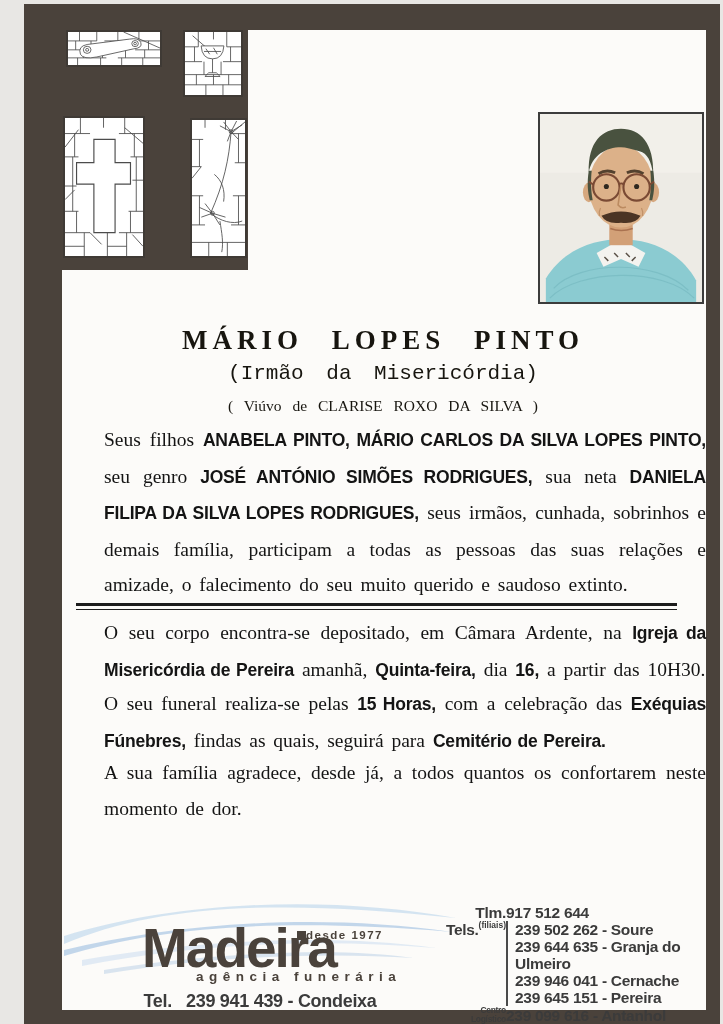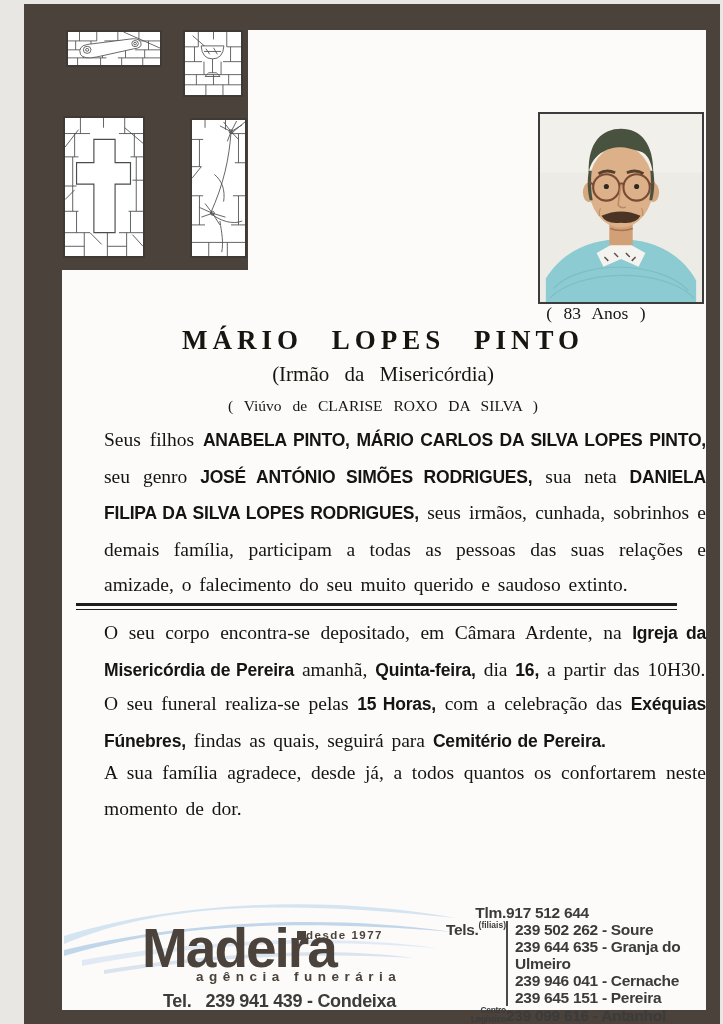--- a/index.html
+++ b/index.html
@@ -34,21 +34,21 @@
          background:#f1efe9;box-sizing:border-box;}
   .photo svg{display:block;width:100%;height:100%;}
   .photo-caption{position:absolute;left:505px;top:303px;width:182px;text-align:center;
                  font-family:"Liberation Serif",serif;font-size:17.5px;color:#17150f;word-spacing:7px;}
 
   
   .name{position:absolute;left:62px;top:325px;width:642px;text-align:center;
         font-family:"Liberation Serif",serif;font-weight:bold;font-size:27px;color:#17150f;
         letter-spacing:5px;word-spacing:17px;}
   .role{position:absolute;left:62px;top:362px;width:642px;text-align:center;
-        font-family:Liberation Serif, serif;font-size:21px;color:#17150f;word-spacing:10px;}
+        font-family:Liberation Mono, monospace;font-size:21px;color:#17150f;word-spacing:10px;}
   .widow{position:absolute;left:62px;top:397px;width:642px;text-align:center;
         font-family:"Liberation Serif",serif;font-size:15.5px;color:#17150f;word-spacing:7px;}
 
   
   .body-text{position:absolute;left:78px;width:602px;font-family:"Liberation Serif",serif;
              font-size:19.5px;line-height:35.5px;color:#141414;text-align:justify;word-spacing:3px;margin-left:26px;}
   .p1{top:422px;}
   .p2{top:615px;}
   .p3{top:686px;}
   .p4{top:755px;}
@@ -64,21 +64,21 @@
   
   .swoosh{position:absolute;left:64px;top:892px;width:392px;height:86px;}
   .logo-brand{position:absolute;left:142px;top:918px;font-family:"Liberation Sans",sans-serif;
               font-weight:bold;font-size:55px;letter-spacing:-2px;color:#4a423b;line-height:60px;}
   .logo-since{position:absolute;left:297px;top:929px;display:flex;align-items:center;
               font-family:"Liberation Sans",sans-serif;font-weight:bold;font-size:11.5px;
               letter-spacing:1.5px;color:#4a423b;}
   .logo-since .sq{width:9px;height:9px;background:#4a423b;display:inline-block;}
   .logo-tagline{position:absolute;left:196px;top:969px;font-family:"Liberation Sans",sans-serif;
                 font-size:13.5px;letter-spacing:5.5px;color:#4a423b;font-weight:bold;}
-  .logo-tel{position:absolute;left:96px;top:991px;width:300px;text-align:right;
+  .logo-tel{position:absolute;left:110px;top:991px;width:300px;text-align:center;
             font-family:"Liberation Sans",sans-serif;font-weight:bold;font-size:18px;color:#3b3b3b;
             letter-spacing:-0.3px;}
 
   .contacts{position:absolute;left:452px;top:904px;width:256px;
             font-family:"Liberation Sans",sans-serif;font-weight:bold;color:#3b3b3b;
             font-size:15.5px;letter-spacing:-0.3px;}
   .c-row{display:flex;align-items:center;line-height:17px;}
   .c-group{display:flex;align-items:stretch;}
   .c-label{width:54px;text-align:right;padding-right:0;flex:0 0 54px;box-sizing:content-box;}
   .c-tels{display:flex;flex-direction:row;justify-content:flex-end;}
@@ -170,21 +170,20 @@
       <circle cx="99" cy="75" r="13.5" stroke="#7a4a34" stroke-width="2.2" fill="none"></circle>
       <path d="M81,72 Q83.5,70 86,72 M54.5,72 L50,69 M112.5,72 L117,69" stroke="#7a4a34" stroke-width="2" fill="none"></path>
       <circle cx="68" cy="74" r="2.6" fill="#2e2820"></circle>
       <circle cx="99" cy="74" r="2.6" fill="#2e2820"></circle>
       <path d="M83,72 L80,93 Q83,97 88,95" stroke="#bb8a60" stroke-width="1.6" fill="none"></path>
       <path d="M63,104 Q83,95 103,104 Q98,113 83,111 Q68,113 63,104 Z" fill="#4b3424"></path>
       <path d="M72,117 Q83,121 95,117" stroke="#a9714f" stroke-width="1.6" fill="none"></path>
       <path d="M62,96 Q60,100 61,104 M104,96 Q106,100 105,104" stroke="#c09067" stroke-width="1.2" fill="none"></path>
     </svg>
   </div>
-  <div class="photo-caption">( 83 Anos )</div>
 
   <div class="name">MÁRIO LOPES PINTO</div>
   <div class="role">(Irmão da Misericórdia)</div>
   <div class="widow">( Viúvo de CLARISE ROXO DA SILVA )</div>
 
   <div class="body-text p1"><span>Seus filhos </span><span class="seg-b">ANABELA PINTO, MÁRIO CARLOS DA SILVA LOPES PINTO,</span><span> seu genro </span><span class="seg-b">JOSÉ ANTÓNIO SIMÕES RODRIGUES,</span><span> sua neta </span><span class="seg-b">DANIELA FILIPA DA SILVA LOPES RODRIGUES,</span><span> seus irmãos, cunhada, sobrinhos e demais família, participam a todas as pessoas das suas relações e amizade, o falecimento do seu muito querido e saudoso extinto.</span></div>
   <div class="divider"></div>
   <div class="body-text p2"><span>O seu corpo encontra-se depositado, em Câmara Ardente, na </span><span class="seg-b">Igreja da Misericórdia de Pereira</span><span> amanhã, </span><span class="seg-b">Quinta-feira,</span><span> dia </span><span class="seg-b">16,</span><span> a partir das 10H30.</span></div>
   <div class="body-text p3"><span>O seu funeral realiza-se pelas </span><span class="seg-b">15 Horas,</span><span> com a celebração das </span><span class="seg-b">Exéquias Fúnebres,</span><span> findas as quais, seguirá para </span><span class="seg-b">Cemitério de Pereira.</span></div>
   <div class="body-text p4"><span>A sua família agradece, desde já, a todos quantos os confortarem neste momento de dor.</span></div>

